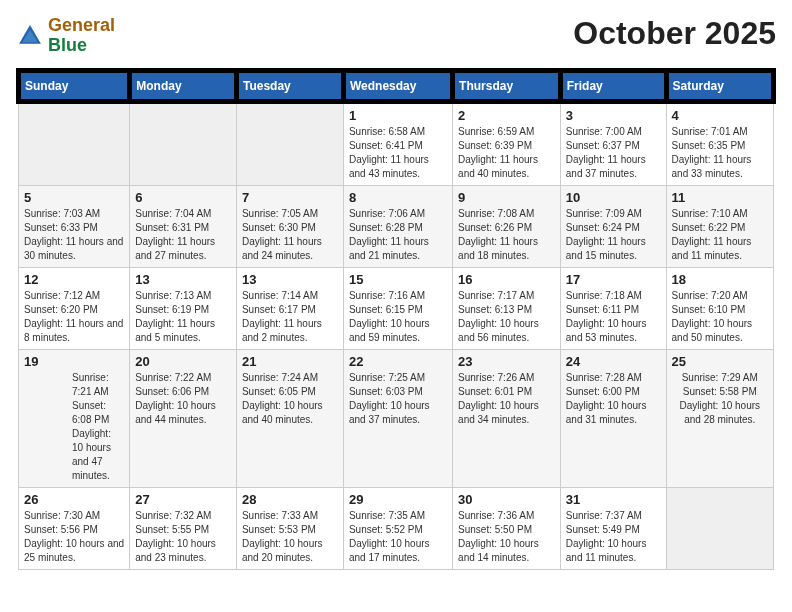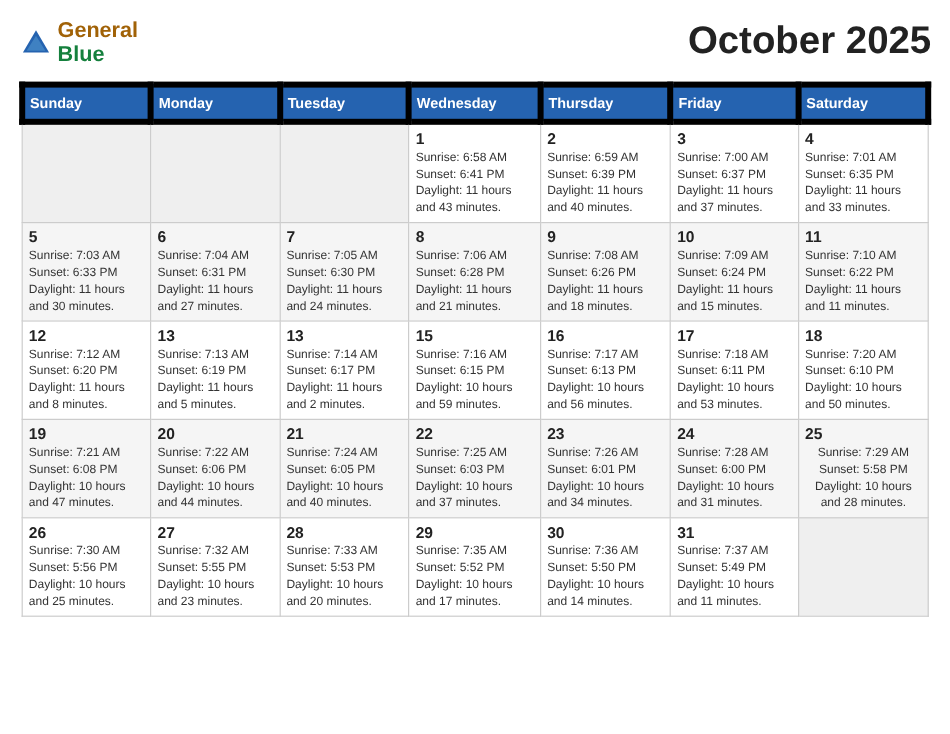--- a/index.html
+++ b/index.html
@@ -235,21 +235,21 @@
         <td>
           <div class="day-number">18</div>
           <div class="day-info" style="white-space: pre-line;">Sunrise: 7:20 AM
 Sunset: 6:10 PM
 Daylight: 10 hours and 50 minutes.</div>
         </td>
       </tr>
       <tr>
         <td>
           <div class="day-number">19</div>
-          <div class="day-info" style="white-space: pre-line;">Sunrise: 7:21 AM
+          <div class="day-info" style="white-space: pre-line; margin-left: 48px;">Sunrise: 7:21 AM
 Sunset: 6:08 PM
 Daylight: 10 hours and 47 minutes.</div>
         </td>
         <td>
           <div class="day-number">20</div>
           <div class="day-info" style="white-space: pre-line;">Sunrise: 7:22 AM
 Sunset: 6:06 PM
 Daylight: 10 hours and 44 minutes.</div>
         </td>
         <td>

